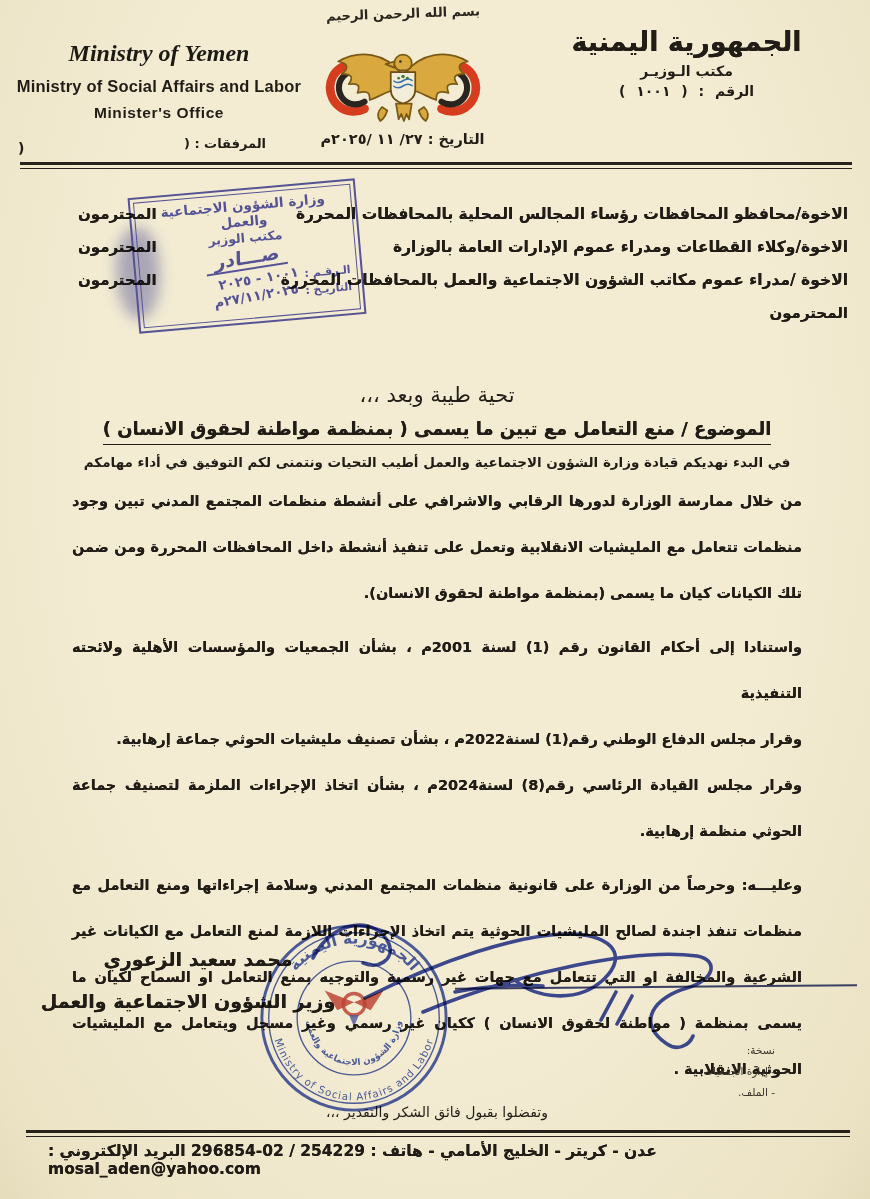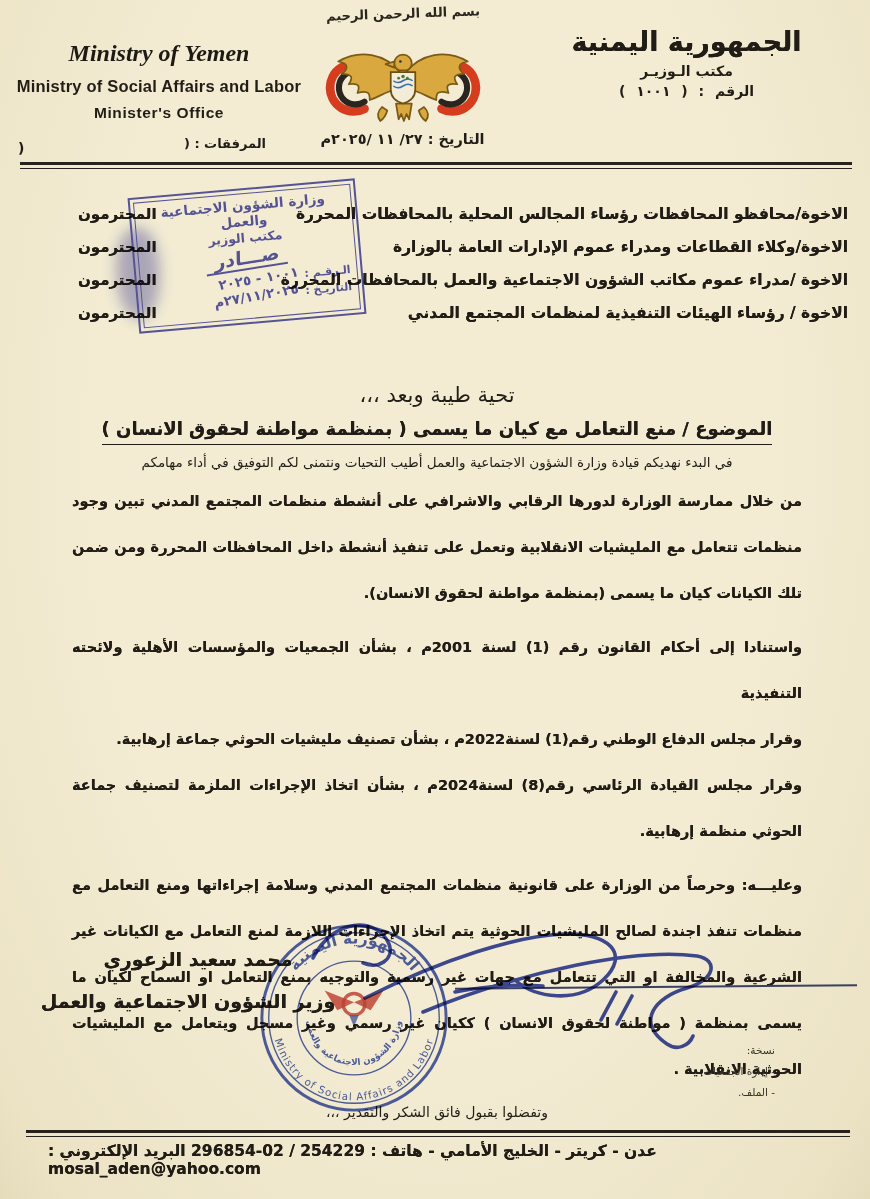--- a/index.html
+++ b/index.html
@@ -44,21 +44,21 @@
   .stamp-issued{display:inline-block; font-size:19px; font-weight:700; letter-spacing:2px; transform:rotate(-4deg) skewX(-8deg); border-bottom:2px solid #4d4dae; line-height:1.1; margin-top:2px; padding:0 8px;}
   .stamp-row{display:flex; direction:rtl; align-items:center; padding:0 6px; margin-top:1px;}
   .stamp-lab{font-size:11px; font-weight:700; white-space:nowrap;}
   .stamp-val{font-size:13.5px; font-weight:700; transform:rotate(-5deg); display:inline-block; margin-right:6px; white-space:nowrap;}
   .ink-blob{position:absolute; left:-20px; top:28px; width:44px; height:92px; background:#4d4dae; border-radius:50% 40% 55% 45%; filter:blur(7px); opacity:.45;}
   
   .letter{position:absolute; top:383px; left:72px; right:68px; direction:rtl;}
   .greeting{text-align:center; font-size:21px; font-weight:500;}
   .subject{text-align:center; margin-top:11px;}
   .subject span{display:inline-block; font-size:18px; font-weight:700; border-bottom:1.6px solid #211d16; padding-bottom:5px; text-shadow:0 0 .5px #211d16;}
-  .intro{text-align:center; font-size:13.5px; font-weight:400; margin-top:9px;}
+  .intro{text-align:center; font-size:13.5px; font-weight:700; margin-top:9px;}
   .para{font-size:14.5px; font-weight:700; line-height:46px; text-align:justify; text-shadow:0 0 .3px #24201a; margin-top:8px;}
   .para.cont{margin-top:0;}
   .closing{text-align:center; font-size:14px; font-weight:500; margin-top:12px;}
   
   .sig-name{position:absolute; top:948px; left:58px; width:280px; text-align:center; font-size:19px; font-weight:700; direction:rtl; text-shadow:0 0 .5px #211d16; z-index:2;}
   .sig-title{position:absolute; top:990px; left:28px; width:320px; text-align:center; font-size:19px; font-weight:700; direction:rtl; text-shadow:0 0 .5px #211d16; z-index:2;}
   .seal{position:absolute; left:256px; top:920px; z-index:3; mix-blend-mode:multiply; opacity:.9;}
   .sig-strokes{position:absolute; left:305px; top:900px; z-index:4; mix-blend-mode:multiply;}
   .pen-line{position:absolute; left:455px; top:986px; width:402px; height:1.8px; background:#3a3f63; transform:rotate(-.5deg); z-index:1;}
   .copies{position:absolute; right:95px; top:1040px; direction:rtl; font-size:10.5px; color:#39342b; line-height:2; text-align:right;}
@@ -122,21 +122,20 @@
     </div>
     <div class="recip-row">
       <div class="recip-text">الاخوة/وكلاء القطاعات ومدراء عموم الإدارات العامة بالوزارة</div>
       <div class="recip-hon">المحترمون</div>
     </div>
     <div class="recip-row">
       <div class="recip-text">الاخوة /مدراء عموم مكاتب الشؤون الاجتماعية والعمل بالمحافظات المحررة</div>
       <div class="recip-hon">المحترمون</div>
     </div>
     <div class="recip-row">
-      <div class="recip-text">الاخوة / رؤساء الهيئات التنفيذية لمنظمات المجتمع المدني</div>
       <div class="recip-hon">المحترمون</div>
     </div>
   </div>
 
   <div class="stamp">
     <div class="ink-blob"></div>
     <div class="stamp-inner">
       <div class="stamp-l1">وزارة الشؤون الاجتماعية والعمل</div>
       <div class="stamp-l2">مكتب الوزير</div>
       <div><span class="stamp-issued">صـــادر</span></div>
@@ -147,21 +146,21 @@
       <div class="stamp-row">
         <span class="stamp-lab">التاريـخ :</span>
         <span class="stamp-val">٢٧/١١/٢٠٢٥م</span>
       </div>
     </div>
   </div>
 
   <div class="letter">
     <div class="greeting">تحية طيبة وبعد ،،،</div>
     <div class="subject">
-      <span>الموضوع / منع التعامل مع كيان ما يسمى ( بمنظمة مواطنة لحقوق الانسان )</span>
+      <span>الموضوع / منع التعامل مع تبين ما يسمى ( بمنظمة مواطنة لحقوق الانسان )</span>
     </div>
     <div class="intro">في البدء نهديكم قيادة وزارة الشؤون الاجتماعية والعمل أطيب التحيات ونتمنى لكم التوفيق في أداء مهامكم</div>
     <div class="para">من خلال ممارسة الوزارة لدورها الرقابي والاشرافي على أنشطة منظمات المجتمع المدني تبين وجود منظمات تتعامل مع المليشيات الانقلابية وتعمل على تنفيذ أنشطة داخل المحافظات المحررة ومن ضمن تلك الكيانات كيان ما يسمى (بمنظمة مواطنة لحقوق الانسان).</div>
     <div class="para">واستنادا إلى أحكام القانون رقم (1) لسنة 2001م ، بشأن الجمعيات والمؤسسات الأهلية ولائحته التنفيذية</div>
     <div class="para cont">وقرار مجلس الدفاع الوطني رقم(1) لسنة2022م ، بشأن تصنيف مليشيات الحوثي جماعة إرهابية.</div>
     <div class="para cont">وقرار مجلس القيادة الرئاسي رقم(8) لسنة2024م ، بشأن اتخاذ الإجراءات الملزمة لتصنيف جماعة الحوثي منظمة إرهابية.</div>
     <div class="para">وعليـــه: وحرصاً من الوزارة على قانونية منظمات المجتمع المدني وسلامة إجراءاتها ومنع التعامل مع منظمات تنفذ اجندة لصالح المليشيات الحوثية يتم اتخاذ الإجراءات اللازمة لمنع التعامل مع الكيانات غير الشرعية والمخالفة او التي تتعامل مع جهات غير رسمية والتوجيه بمنع التعامل او السماح لكيان ما يسمى بمنظمة ( مواطنة لحقوق الانسان ) ككيان غير رسمي وغير مسجل ويتعامل مع المليشيات الحوثية الانقلابية .</div>
     <div class="closing">وتفضلوا بقبول فائق الشكر والتقدير ،،،</div>
   </div>
 

